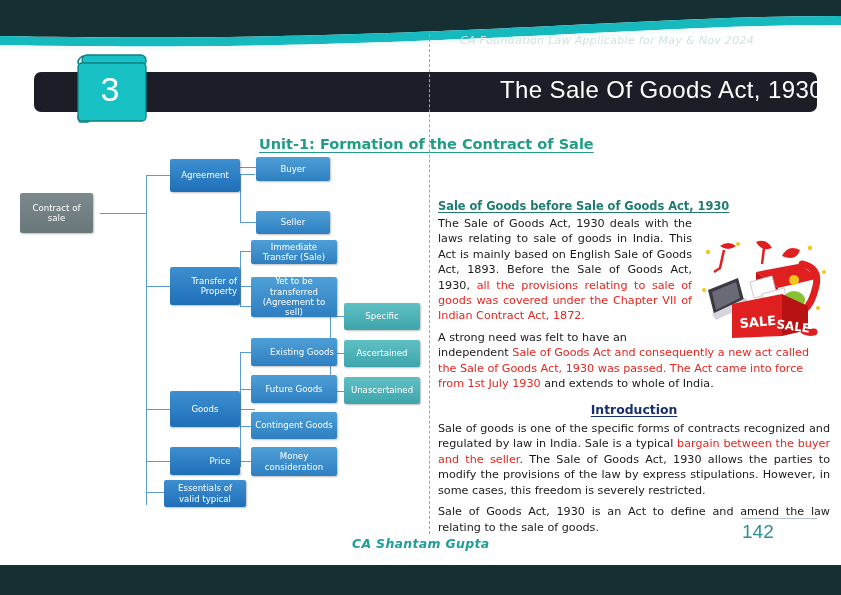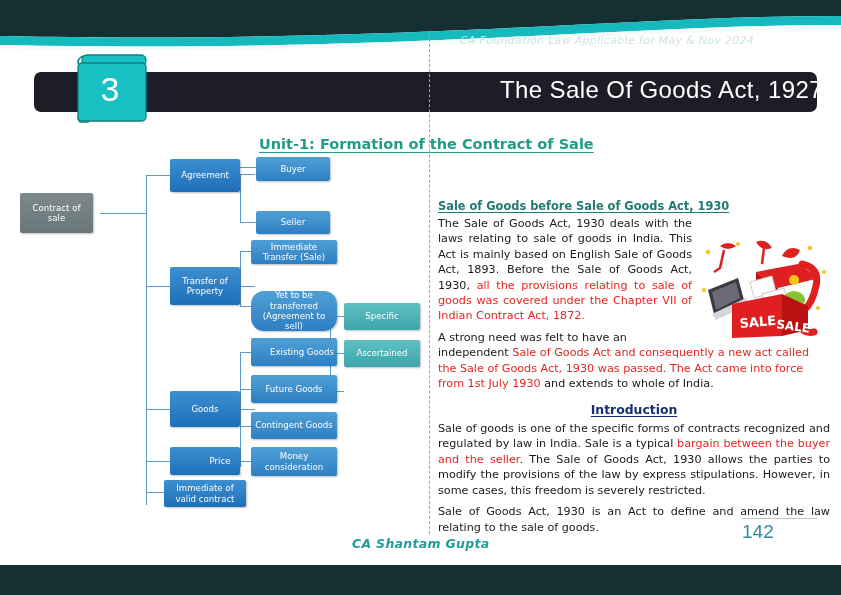--- a/index.html
+++ b/index.html
@@ -117,21 +117,21 @@
 
   <svg class="top-wave" viewBox="0 0 841 60" preserveAspectRatio="none">
     <path d="M0,0 L841,0 L841,16 C620,16 400,44 0,36 Z" fill="#152f33"></path>
     <path d="M0,36 C400,44 620,16 841,16 L841,25 C620,25 400,53 0,45 Z" fill="#16b9bd"></path>
     <path d="M0,45 C400,53 620,25 841,25 L841,29 C620,29 400,57 0,49 Z" fill="#f3fbfb"></path>
   </svg>
 
   <div class="watermark">CA Foundation Law Applicable for May &amp; Nov 2024</div>
 
   <div class="title-bar"></div>
-  <div class="title-text">The Sale Of Goods Act, 1927</div>
+  <div class="title-text">The Sale Of Goods Act, 1930</div>
 
   <svg class="chapter-badge" viewBox="0 0 80 76">
     <path d="M6,6 q4,-4 8,0 q4,4 0,8 L6,14 q-4,-4 0,-8 Z" fill="none" stroke="#0f7f82" stroke-width="1.6"></path>
     <path d="M6,62 q4,-4 8,0 q4,4 0,8 L6,70 q-4,-4 0,-8 Z" fill="none" stroke="#0f7f82" stroke-width="1.6"></path>
     <rect x="8" y="3" width="64" height="11" rx="5" fill="#18c2c4" stroke="#0f7f82" stroke-width="1.3"></rect>
     <rect x="4" y="11" width="68" height="58" rx="4" fill="#18c2c4" stroke="#0f7f82" stroke-width="1.3"></rect>
   </svg>
   <div class="chapter-num">3</div>
 
   <div class="unit-heading">Unit-1: Formation of the Contract of Sale</div>
@@ -168,36 +168,37 @@
 
     <div class="conn" style="left:330px;top:198px;width:15px;height:1.3px;"></div>
     <div class="conn" style="left:330px;top:161px;width:1.3px;height:76px;"></div>
     <div class="conn" style="left:330px;top:161px;width:14px;height:1.3px;"></div>
     <div class="conn" style="left:330px;top:198px;width:14px;height:1.3px;"></div>
     <div class="conn" style="left:330px;top:236px;width:14px;height:1.3px;"></div>
 
     <div class="node n-root" style="left:20px;top:38px;width:73px;height:40px;">Contract of sale</div>
 
     <div class="node n-l1" style="left:170px;top:4px;width:70px;height:33px;">Agreement</div>
-    <div class="node n-l1" style="left:170px;top:112px;width:70px;height:38px;">Transfer of Property</div>
+    <div class="node n-l1" style="left:170px;top:112px;width:70px;height:38px;text-align:right;">Transfer of Property</div>
     <div class="node n-l1" style="left:170px;top:236px;width:70px;height:36px;text-align:right;">Goods</div>
     <div class="node n-l1" style="left:170px;top:292px;width:70px;height:28px;padding-left:33px;">Price</div>
-    <div class="node n-l1" style="left:164px;top:325px;width:82px;height:27px;">Immediate of valid contract</div>
+    <div class="node n-l1" style="left:164px;top:325px;width:82px;height:27px;">Essentials of valid typical</div>
 
     <div class="node n-l2" style="left:256px;top:20px;width:74px;height:24px;top:2px;">Buyer</div>
     <div class="node n-l2" style="left:256px;top:56px;width:74px;height:23px;">Seller</div>
     <div class="node n-l2" style="left:251px;top:85px;width:86px;height:24px;">Immediate Transfer (Sale)</div>
-    <div class="node n-l2" style="left:251px;top:136px;width:86px;height:40px;border-radius:13px;">Yet to be transferred (Agreement to sell)</div>
+    <div class="node n-l2" style="left:251px;top:122px;width:86px;height:40px;">Yet to be transferred (Agreement to sell)</div>
     <div class="node n-l2" style="left:251px;top:183px;width:86px;height:28px;padding-left:19px;">Existing Goods</div>
     <div class="node n-l2" style="left:251px;top:220px;width:86px;height:28px;">Future Goods</div>
     <div class="node n-l2" style="left:251px;top:257px;width:86px;height:27px;">Contingent Goods</div>
     <div class="node n-l2" style="left:251px;top:292px;width:86px;height:29px;">Money consideration</div>
 
     <div class="node n-l3" style="left:344px;top:148px;width:76px;height:27px;">Specific</div>
     <div class="node n-l3" style="left:344px;top:185px;width:76px;height:27px;">Ascertained</div>
+    <div class="node n-l3" style="left:344px;top:222px;width:76px;height:27px;">Unascertained</div>
   </div>
 
   <div class="col">
 
     <span class="sec-head">Sale of Goods before Sale of Goods Act, 1930</span>
 
     <svg class="wrapimg" viewBox="0 0 132 104">
       <g fill="#f5c518">
         <circle cx="10" cy="14" r="2.2"></circle>
           <circle cx="40" cy="6" r="2"></circle>

